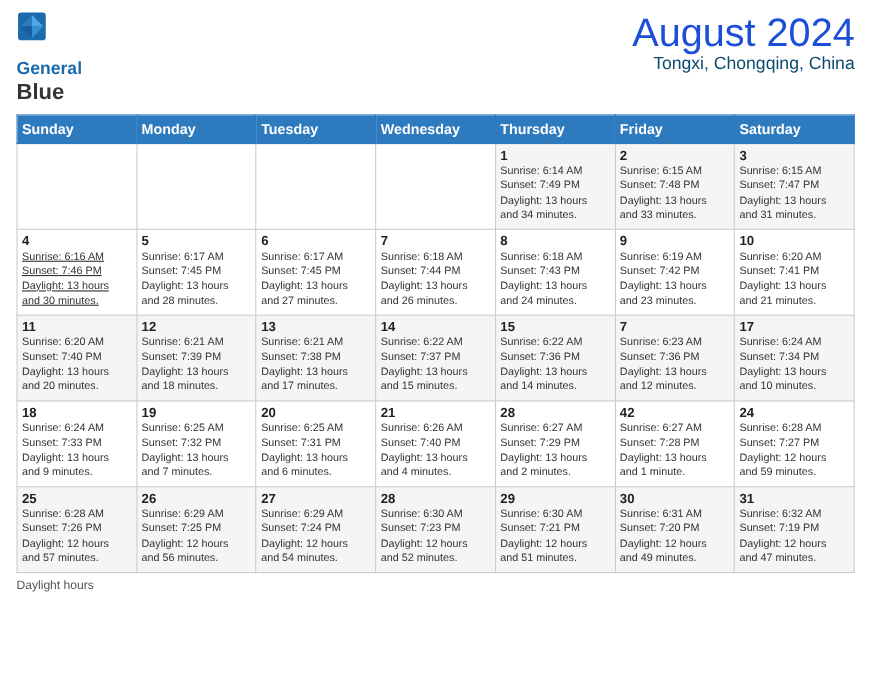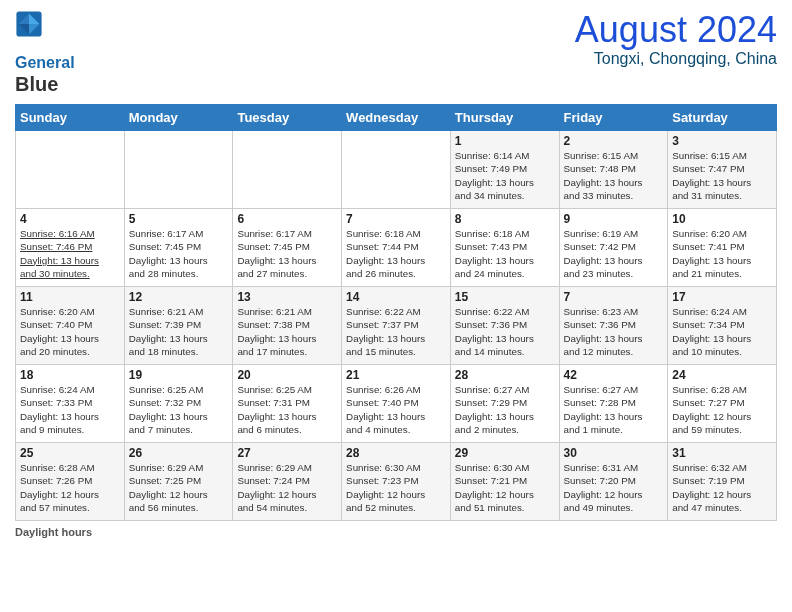--- a/index.html
+++ b/index.html
@@ -85,21 +85,20 @@
       line-height: 1.35;
     }
     .empty-cell {
       background: #fff !important;
     }
     .footer-note {
       margin-top: 5px;
       font-size: 11px;
       color: #555;
       text-align: left;
-      font-weight: bold;
     }
   </style>
 </head>
 <body>
 
 <div class="page">
   <div class="header">
     <div class="logo">
       <svg class="logo-icon" viewBox="0 0 40 40" xmlns="http://www.w3.org/2000/svg">
         <rect x="2" y="2" width="36" height="36" rx="4" fill="#1a6aad"></rect>

